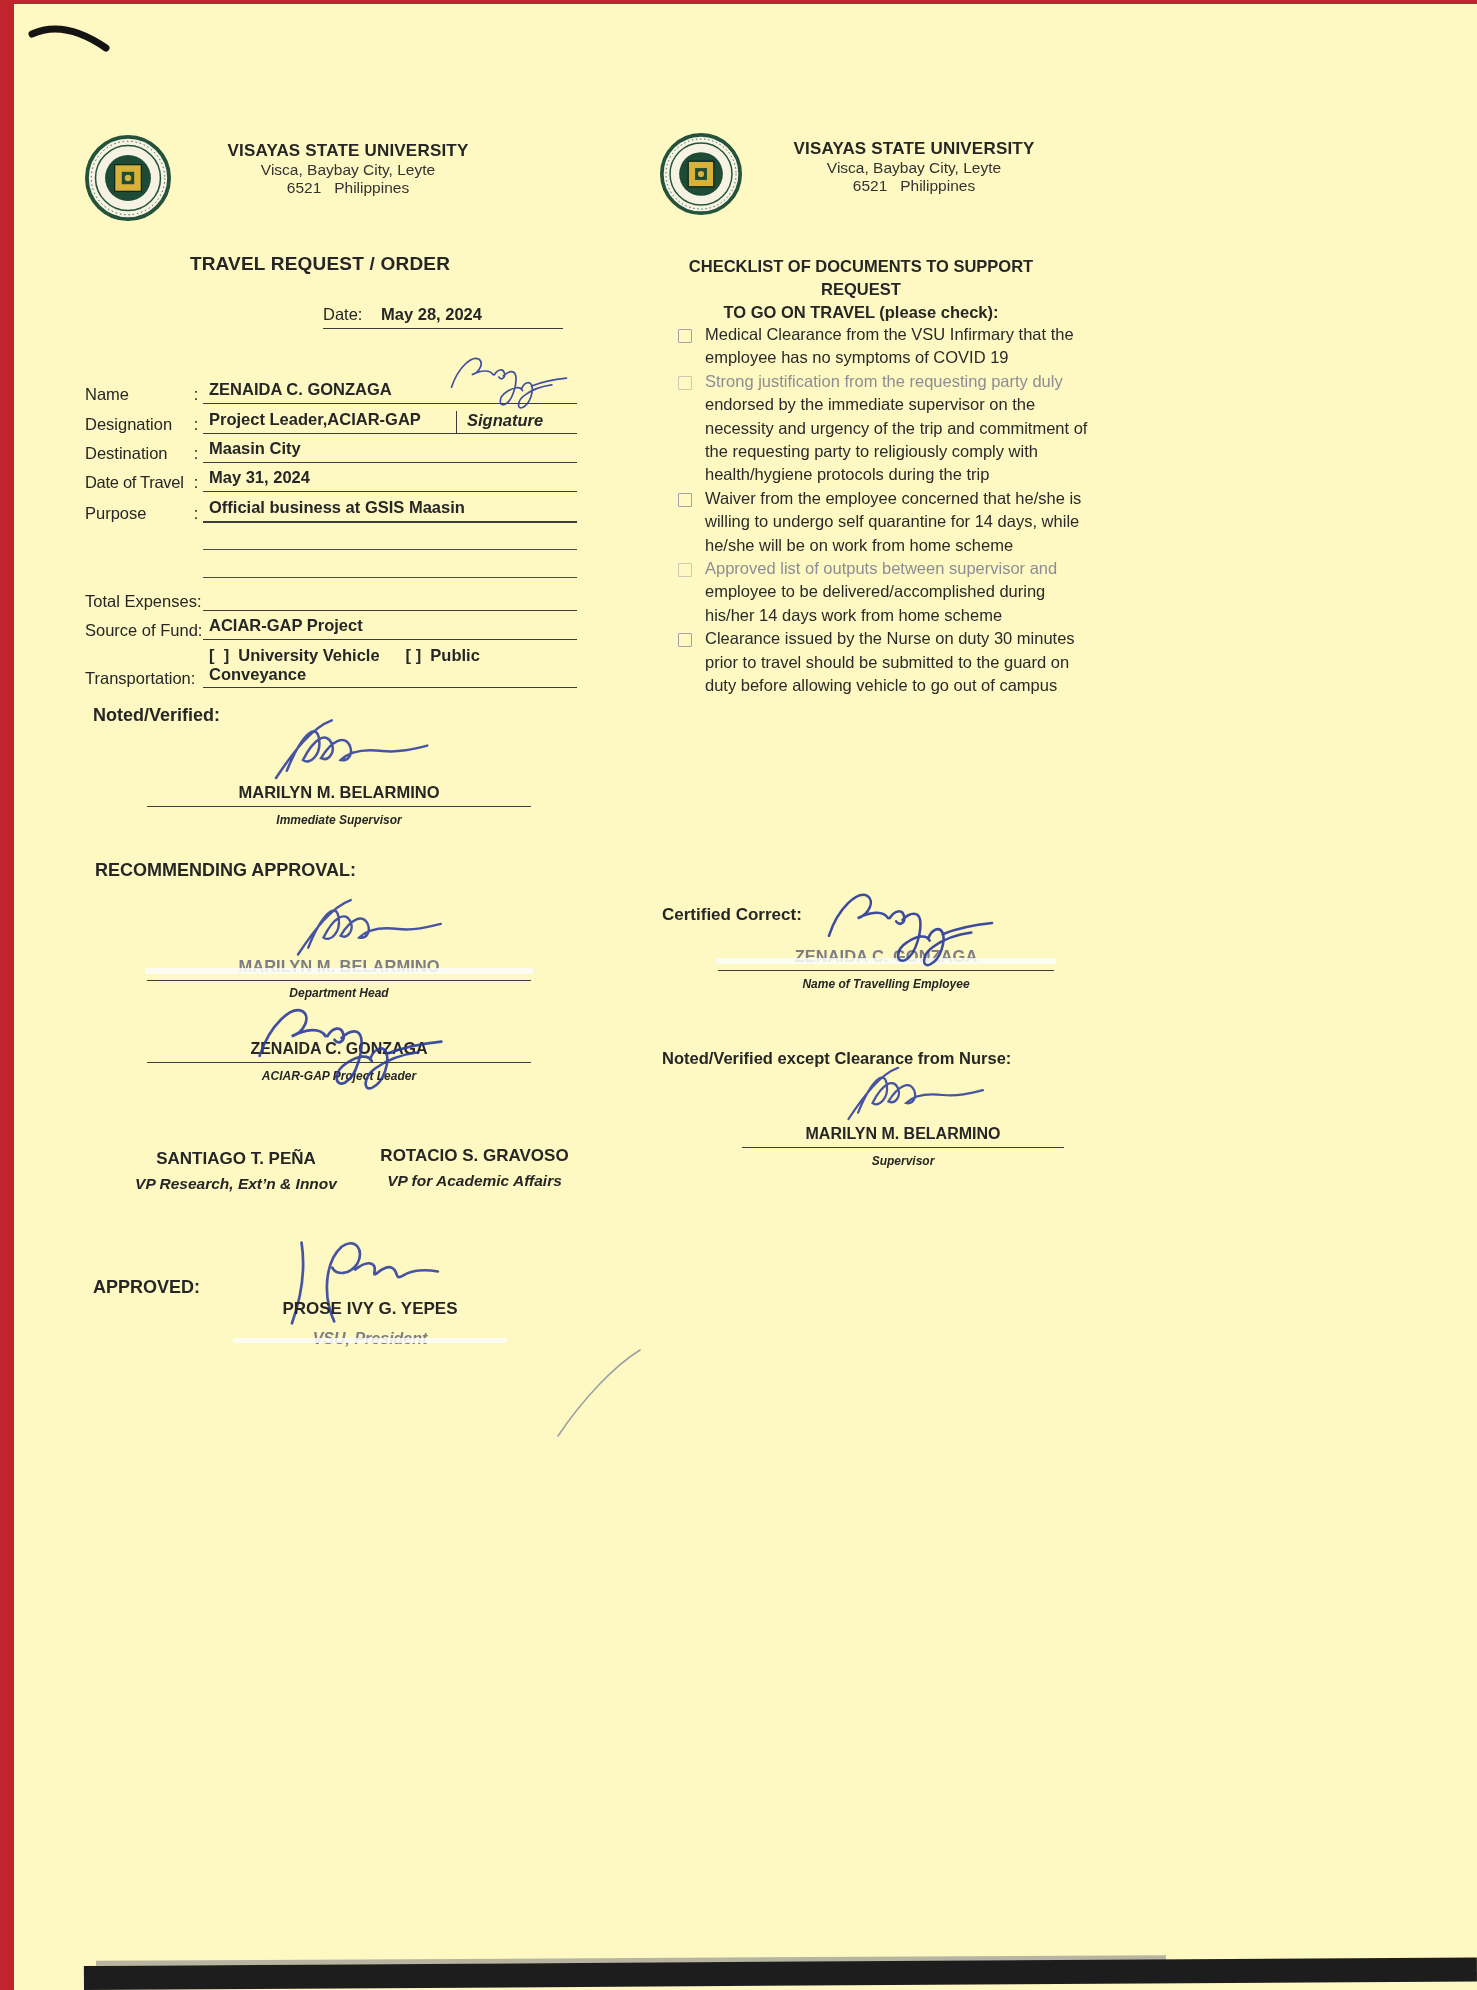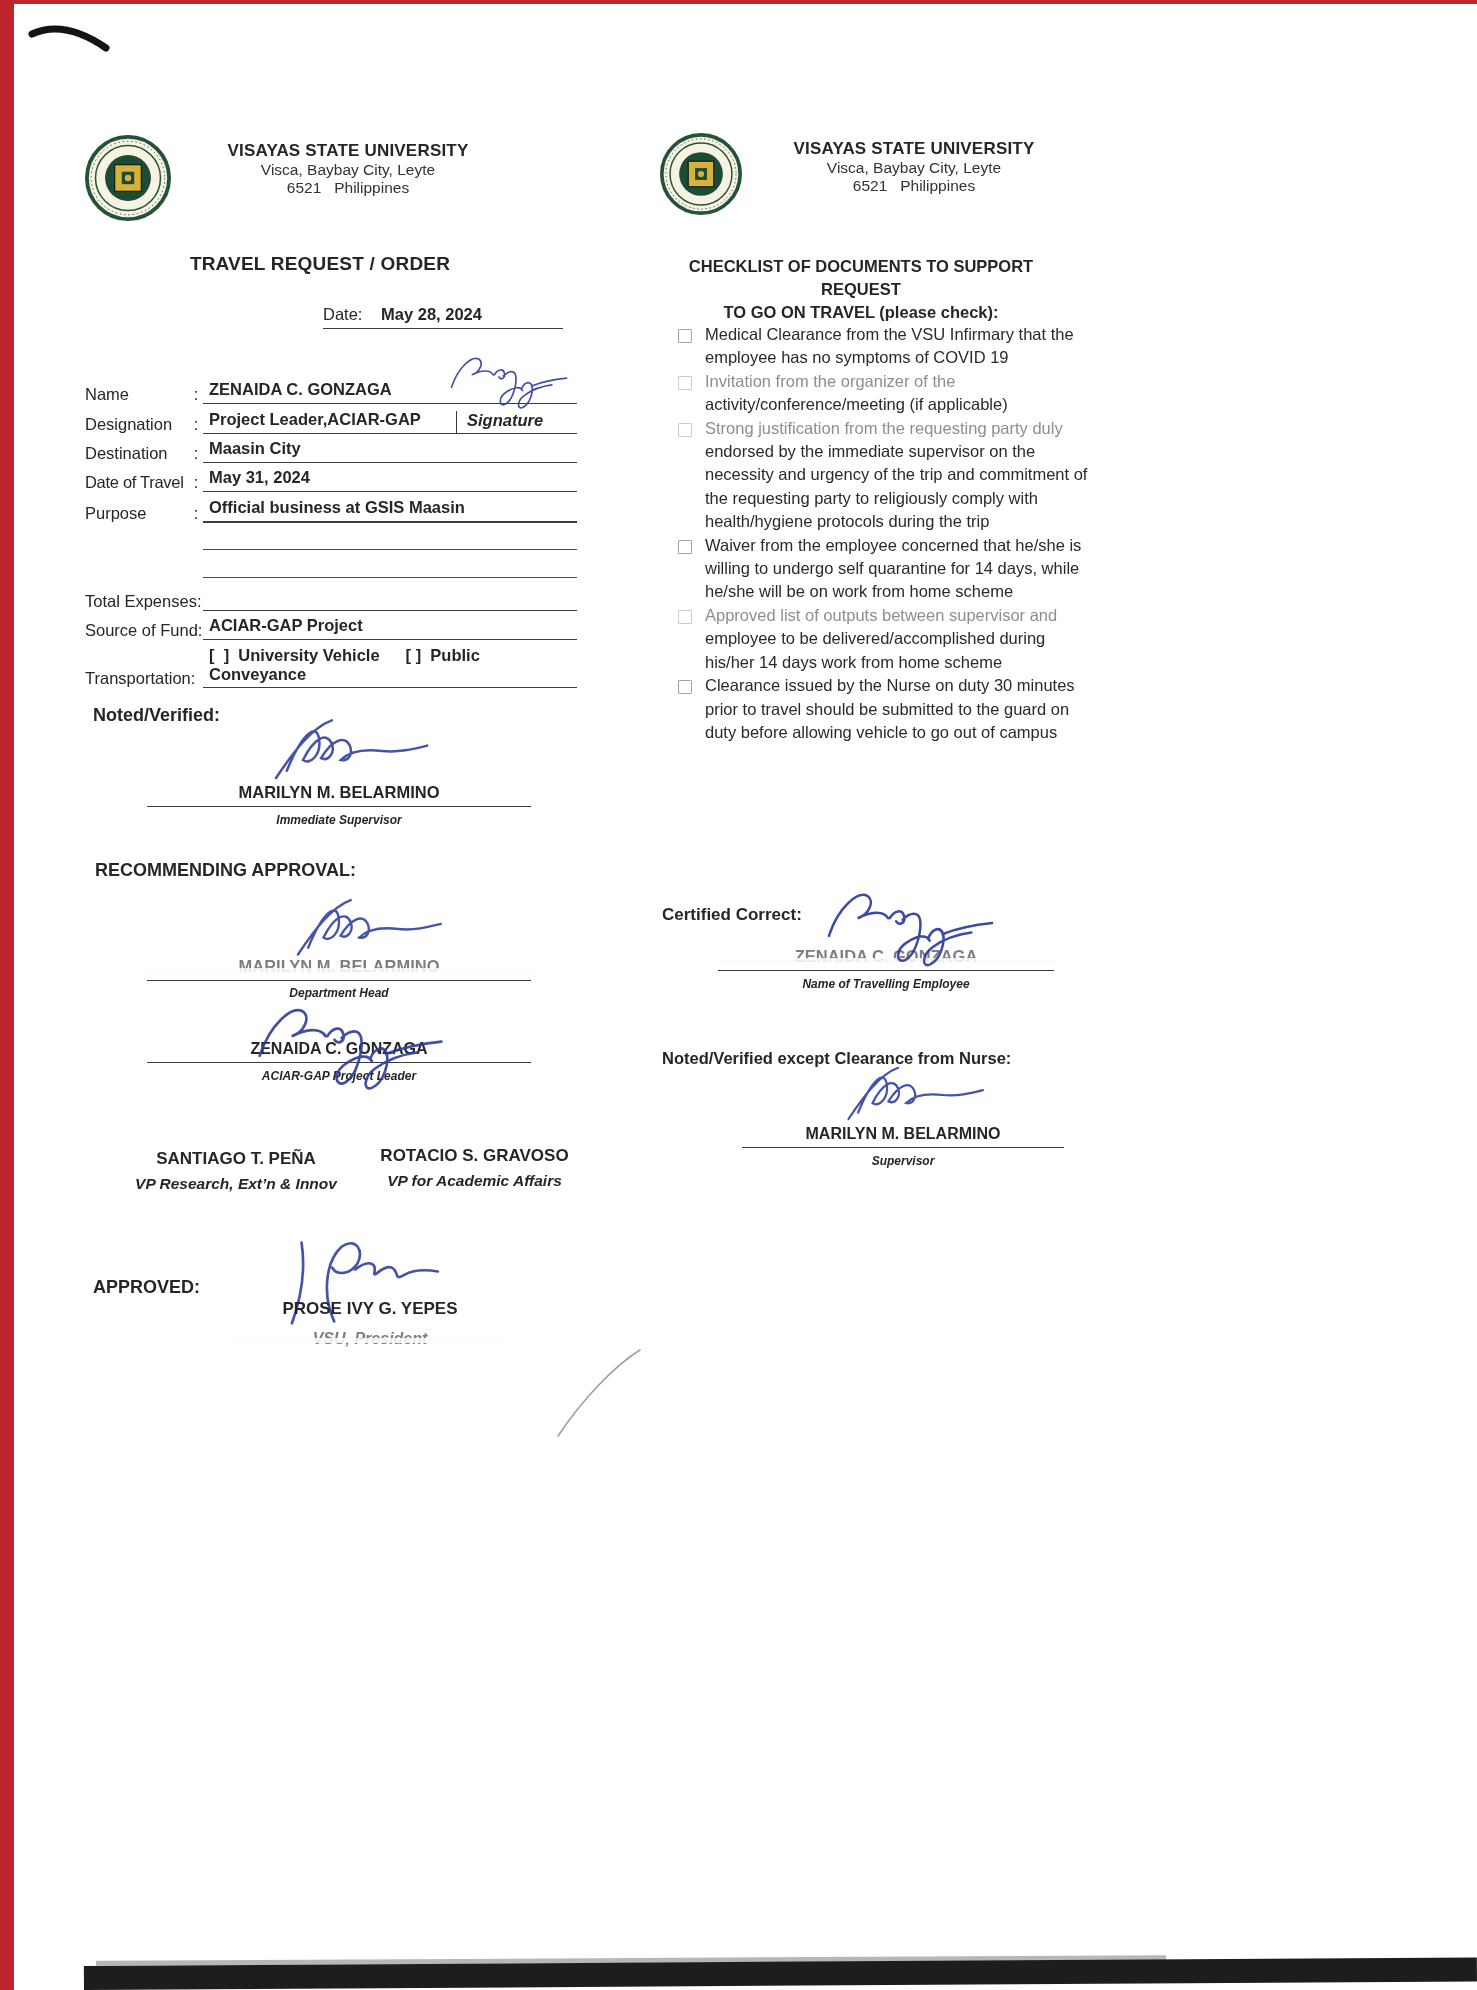--- a/index.html
+++ b/index.html
@@ -1,18 +1,18 @@
 <!DOCTYPE html>
 <html><head>
 <meta charset="utf-8">
 <style>
   html,body{margin:0;padding:0;background:#e8e8e6;}
   .page{
     position:relative; width:1477px; height:1990px; margin:0 auto;
-    background:#ffffff; overflow:hidden;
+    background:#fef9c3; overflow:hidden;
     font-family:"Liberation Sans", sans-serif; color:#262626;
   }
   
   .edge-left{position:absolute;left:0;top:0;width:14px;height:100%;background:#c0242c;}
   .edge-top{position:absolute;left:14px;top:0;right:0;height:4px;background:#c0242c;}
   .pen-mark{position:absolute;left:28px;top:22px;width:84px;height:34px;}
   .bottom-dark{position:absolute;left:84px;right:0;bottom:0;height:24px;background:#1d1d1d;transform:rotate(-0.35deg);transform-origin:left bottom;}
   .bottom-gray{position:absolute;left:96px;bottom:27px;width:1070px;height:5px;background:#909090;opacity:.65;transform:rotate(-0.3deg);}
   .stray-mark{position:absolute;left:552px;top:1348px;width:92px;height:92px;}
 
@@ -246,24 +246,20 @@
       <div>TO GO ON TRAVEL (please check):</div>
     </div>
 
     <div class="r-items">
       <div class="citem">
         <span class="cbox"></span>
         <span class="ctext">Medical Clearance from the VSU Infirmary that the employee has no symptoms of COVID 19</span>
       </div>
       <div class="citem">
         <span class="cbox" style="opacity:.55;"></span>
-        <span class="ctext fade-first">Invitation from the organizer of the activity/conference/meeting (if applicable)</span>
-      </div>
-      <div class="citem">
-        <span class="cbox" style="opacity:.55;"></span>
         <span class="ctext fade-first">Strong justification from the requesting party duly endorsed by the immediate supervisor on the necessity and urgency of the trip and commitment of the requesting party to religiously comply with health/hygiene protocols during the trip</span>
       </div>
       <div class="citem">
         <span class="cbox"></span>
         <span class="ctext">Waiver from the employee concerned that he/she is willing to undergo self quarantine for 14 days, while he/she will be on work from home scheme</span>
       </div>
       <div class="citem">
         <span class="cbox" style="opacity:.55;"></span>
         <span class="ctext fade-first">Approved list of outputs between supervisor and employee to be delivered/accomplished during his/her 14 days work from home scheme</span>
       </div>

